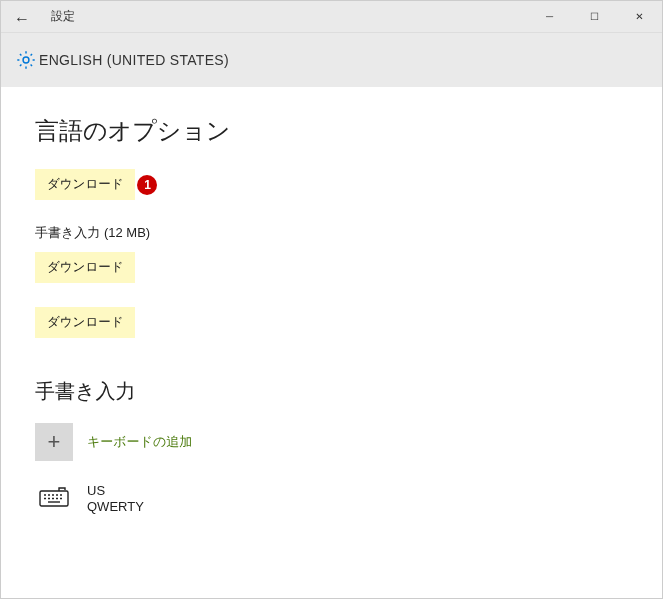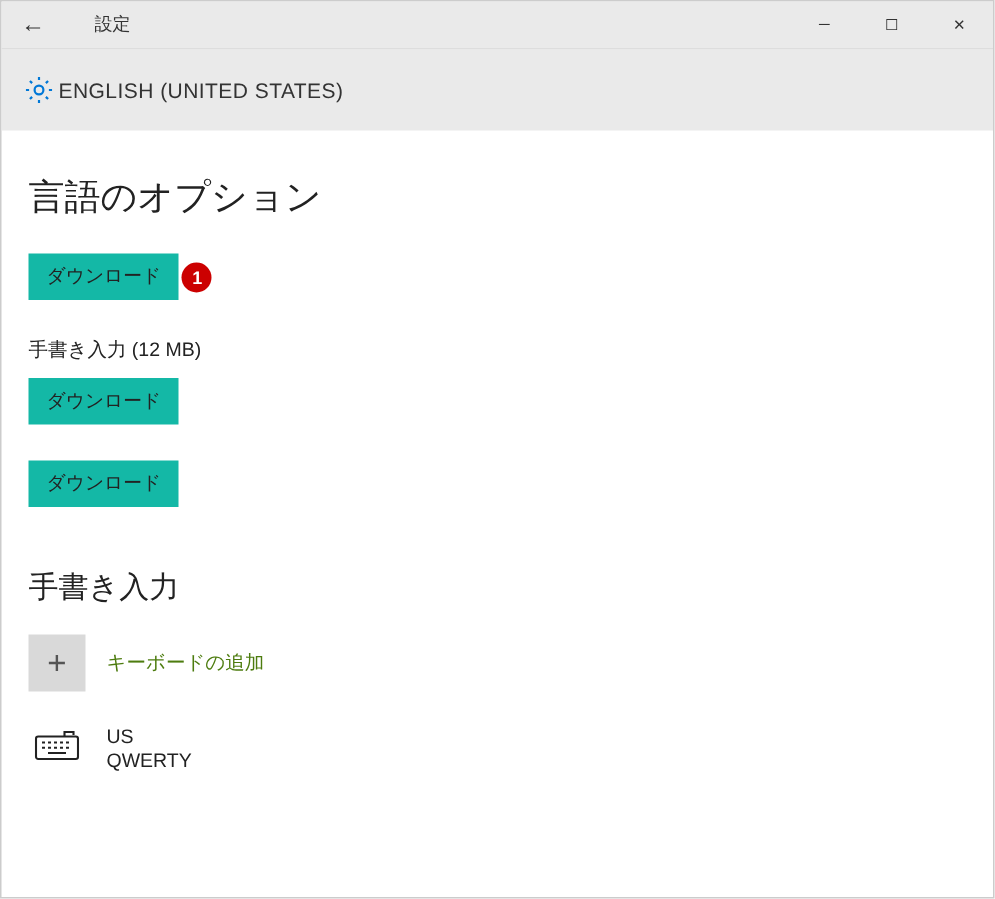--- a/index.html
+++ b/index.html
@@ -25,21 +25,21 @@
     display: flex;
     align-items: center;
     justify-content: center;
     cursor: pointer;
     font-size: 16px;
     color: #333;
   }
   .titlebar .title {
     font-size: 12px;
     color: #333;
-    margin-left: 20px;
+    margin-left: 8px;
   }
   .titlebar .spacer { flex: 1; }
   .titlebar .winbtn {
     width: 45px;
     height: 32px;
     display: flex;
     align-items: center;
     justify-content: center;
     cursor: pointer;
     font-size: 10px;
@@ -61,20 +61,21 @@
   .crumb .label {
     font-size: 14px;
     color: #333;
     letter-spacing: 0.3px;
   }
   .content {
     padding: 18px 18px 0 18px;
     height: calc(100% - 32px - 54px);
     overflow-y: auto;
     position: relative;
+    margin-left: 16px;
   }
   
   .content::-webkit-scrollbar { width: 14px; }
   .content::-webkit-scrollbar-track { background: #f0f0f0; }
   .content::-webkit-scrollbar-thumb { background: #c2c2c2; }
   h1.page-title {
     font-weight: 300;
     font-size: 24px;
     color: #222;
     margin: 10px 0 22px 0;
@@ -85,21 +86,21 @@
     color: #222;
     margin: 40px 0 18px 0;
   }
   .opt-label {
     font-size: 13px;
     color: #222;
     margin: 8px 0 10px 0;
   }
   .dl-row { display: flex; align-items: center; gap: 6px; margin-bottom: 24px;}
   .dl-btn {
-    background: #14b8a6;
+    background: #fef9c3;
     border: none;
     padding: 7px 12px;
     font-size: 12.5px;
     color: #222;
     cursor: pointer;
     font-family: inherit;
   }
   .badge {
     width: 20px;
     height: 20px;

